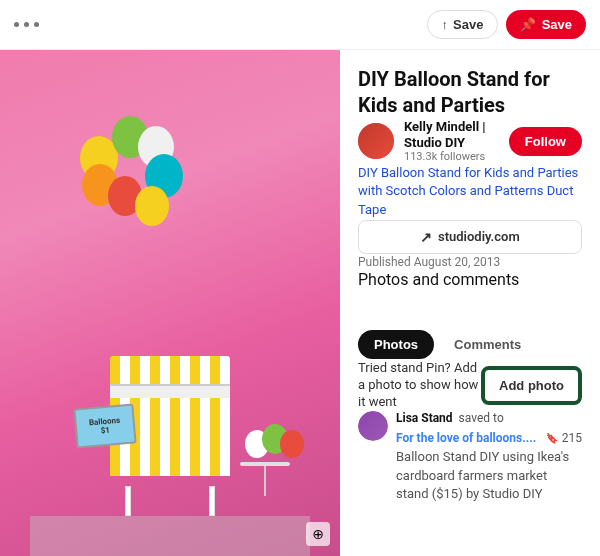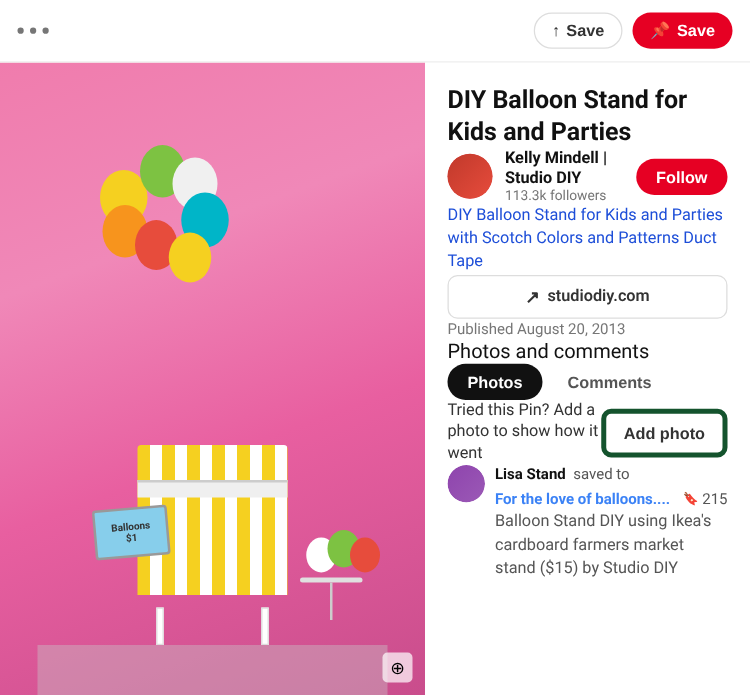--- a/index.html
+++ b/index.html
@@ -168,20 +168,21 @@
       color: #767676;
     }
     .section-title {
       font-size: 16px;
       font-weight: 400;
       color: #111;
     }
     .tabs-row {
       display: flex;
       gap: 4px;
+      margin-top: 40px;
     }
     .tab-btn {
       padding: 7px 16px;
       border-radius: 20px;
       border: none;
       font-size: 13px;
       font-weight: 600;
       cursor: pointer;
     }
     .tab-btn.active {
@@ -431,21 +432,21 @@
       <div class="published-date">Published August 20, 2013</div>
 
       <div class="section-title">Photos and comments</div>
 
       <div class="tabs-row">
         <button class="tab-btn active">Photos</button>
         <button class="tab-btn inactive">Comments</button>
       </div>
 
       <div class="tried-row">
-        <div class="tried-text">Tried this Pin? Add a photo to show how it went</div>
+        <div class="tried-text">Tried stand Pin? Add a photo to show how it went</div>
         <button class="btn-add-photo">Add photo</button>
       </div>
 
       <div class="comment-row">
         <div class="comment-avatar">
           <div class="comment-avatar-sim"></div>
         </div>
         <div class="comment-content">
           <div class="comment-header">
             <span class="comment-user">Lisa Stand</span>

